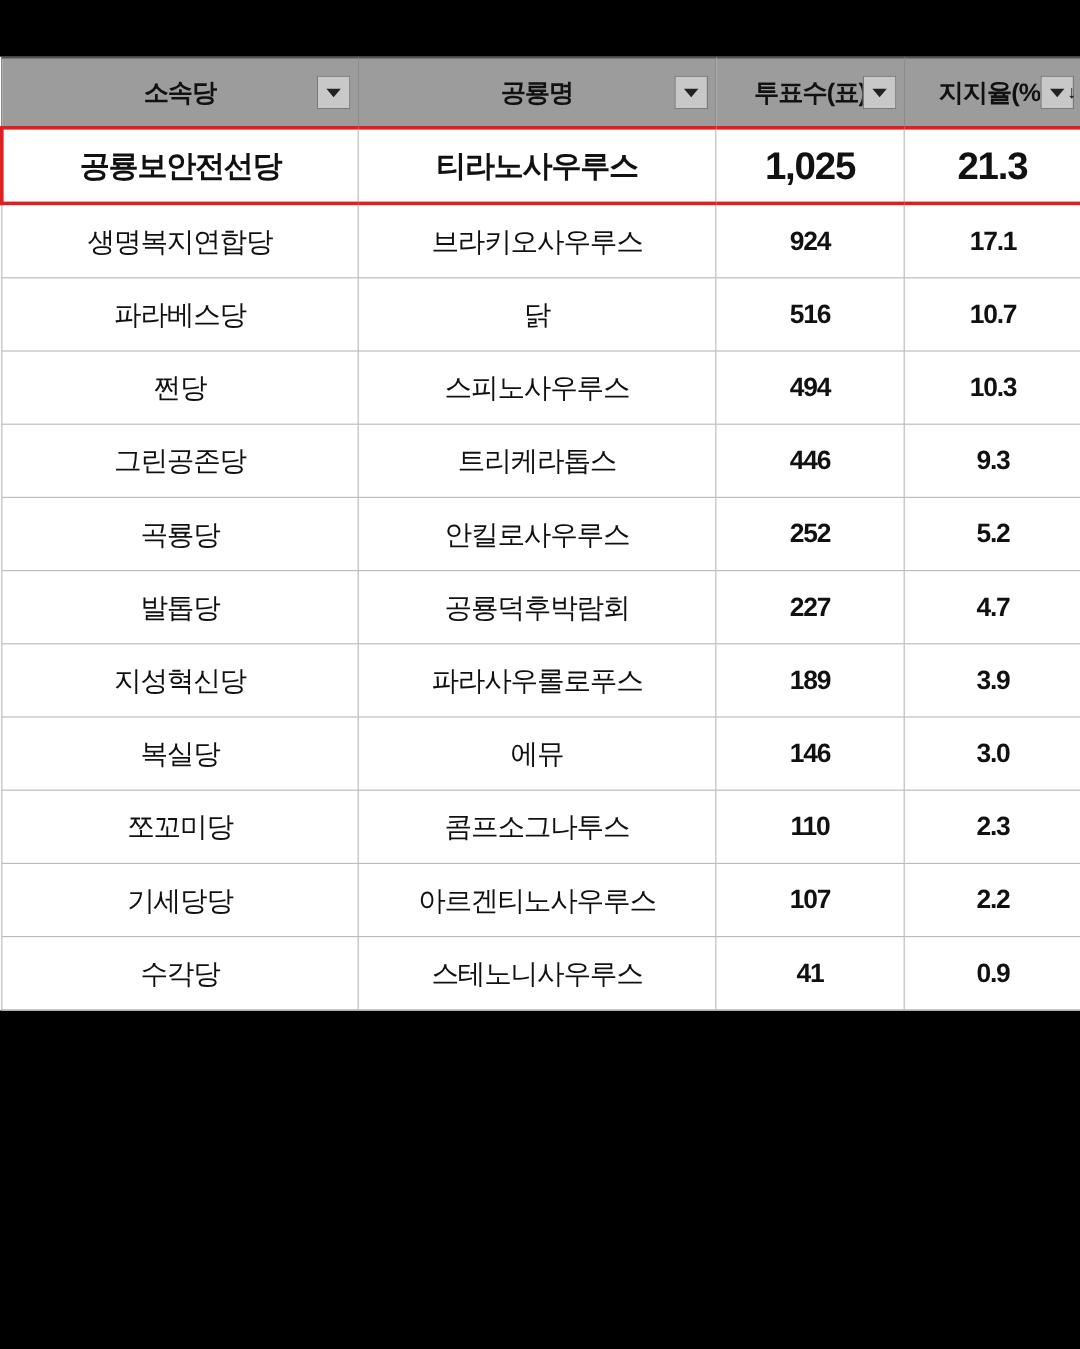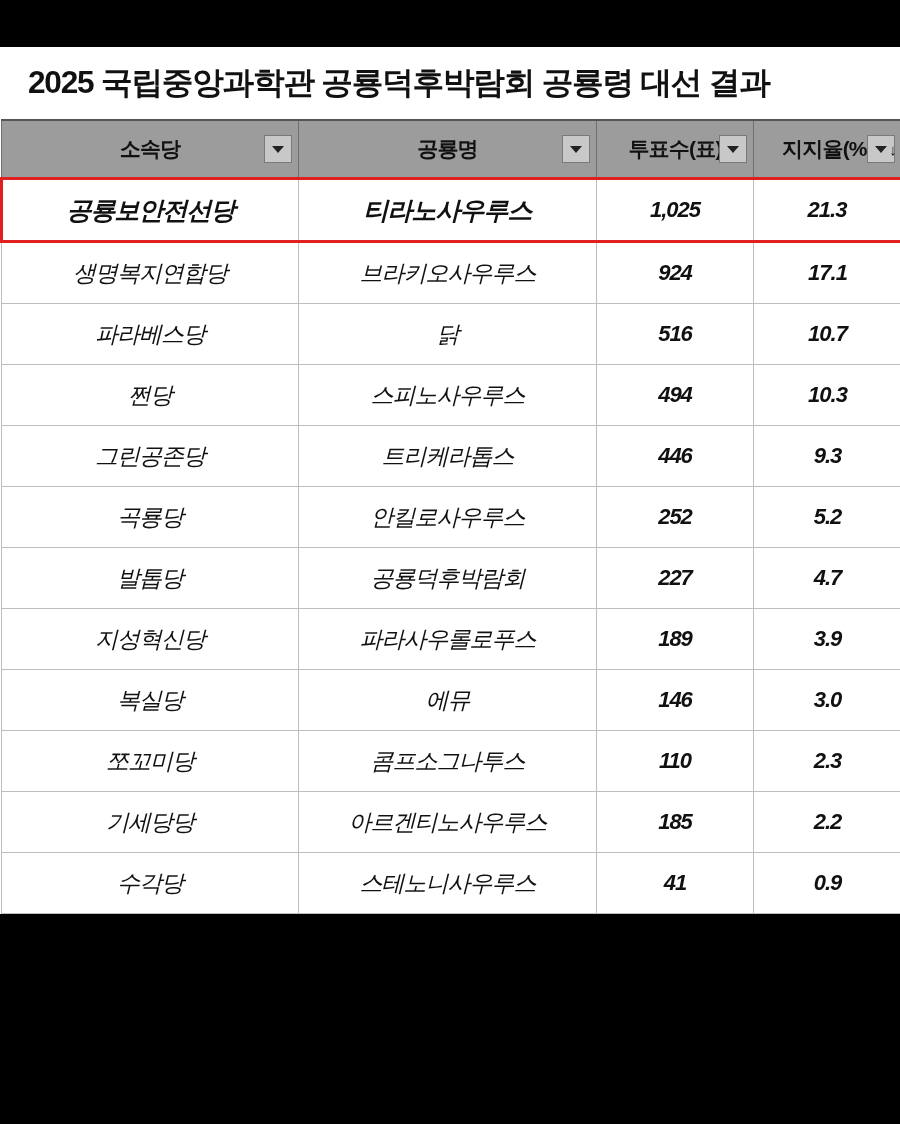--- a/index.html
+++ b/index.html
@@ -105,32 +105,31 @@
   tbody td {
     height: 60px;
     border: 1px solid #bdbdbd;
     font-size: 23px;
     color: #111111;
     text-align: center;
     letter-spacing: -1px;
     padding: 0 4px;
     background: #ffffff;
     white-space: nowrap;
-    font-style: italic;
   }
   tbody td.num {
     font-weight: bold;
     font-size: 22px;
   }
   tbody tr.highlight td {
     font-weight: bold;
     font-size: 25px;
   }
   tbody tr.highlight td.num {
-    font-size: 22px;
+    font-size: 32px;
   }
   tbody tr.highlight td {
     border-top: 3px solid #e02020;
     border-bottom: 3px solid #e02020;
   }
   tbody tr.highlight td:first-child {
     border-left: 3px solid #e02020;
   }
   tbody tr.highlight td:last-child {
     border-right: 3px solid #e02020;
@@ -145,23 +144,20 @@
   .top-bar { top: 0; height: 47px; }
   .bottom-bar { bottom: 0; height: 36px; }
 </style>
 </head>
 <body>
 
 <div class="screen">
 
   <div class="sheet">
 
-    <div class="title-bar">
-      <div class="title-text">2025 국립중앙과학관 공룡덕후박람회 공룡령 대선 결과</div>
-    </div>
 
     <table class="grid">
       <colgroup>
         <col class="c0">
           <col class="c1">
           <col class="c2">
           <col class="c3">
       </colgroup>
       <thead>
         <tr>
@@ -249,21 +245,21 @@
           </tr>
           <tr>
             <td class="">쪼꼬미당</td>
             <td class="">콤프소그나투스</td>
             <td class="num">110</td>
             <td class="num">2.3</td>
           </tr>
           <tr>
             <td class="">기세당당</td>
             <td class="">아르겐티노사우루스</td>
-            <td class="num">185</td>
+            <td class="num">107</td>
             <td class="num">2.2</td>
           </tr>
           <tr>
             <td class="">수각당</td>
             <td class="">스테노니사우루스</td>
             <td class="num">41</td>
             <td class="num">0.9</td>
           </tr>
         </tbody>
     </table>

